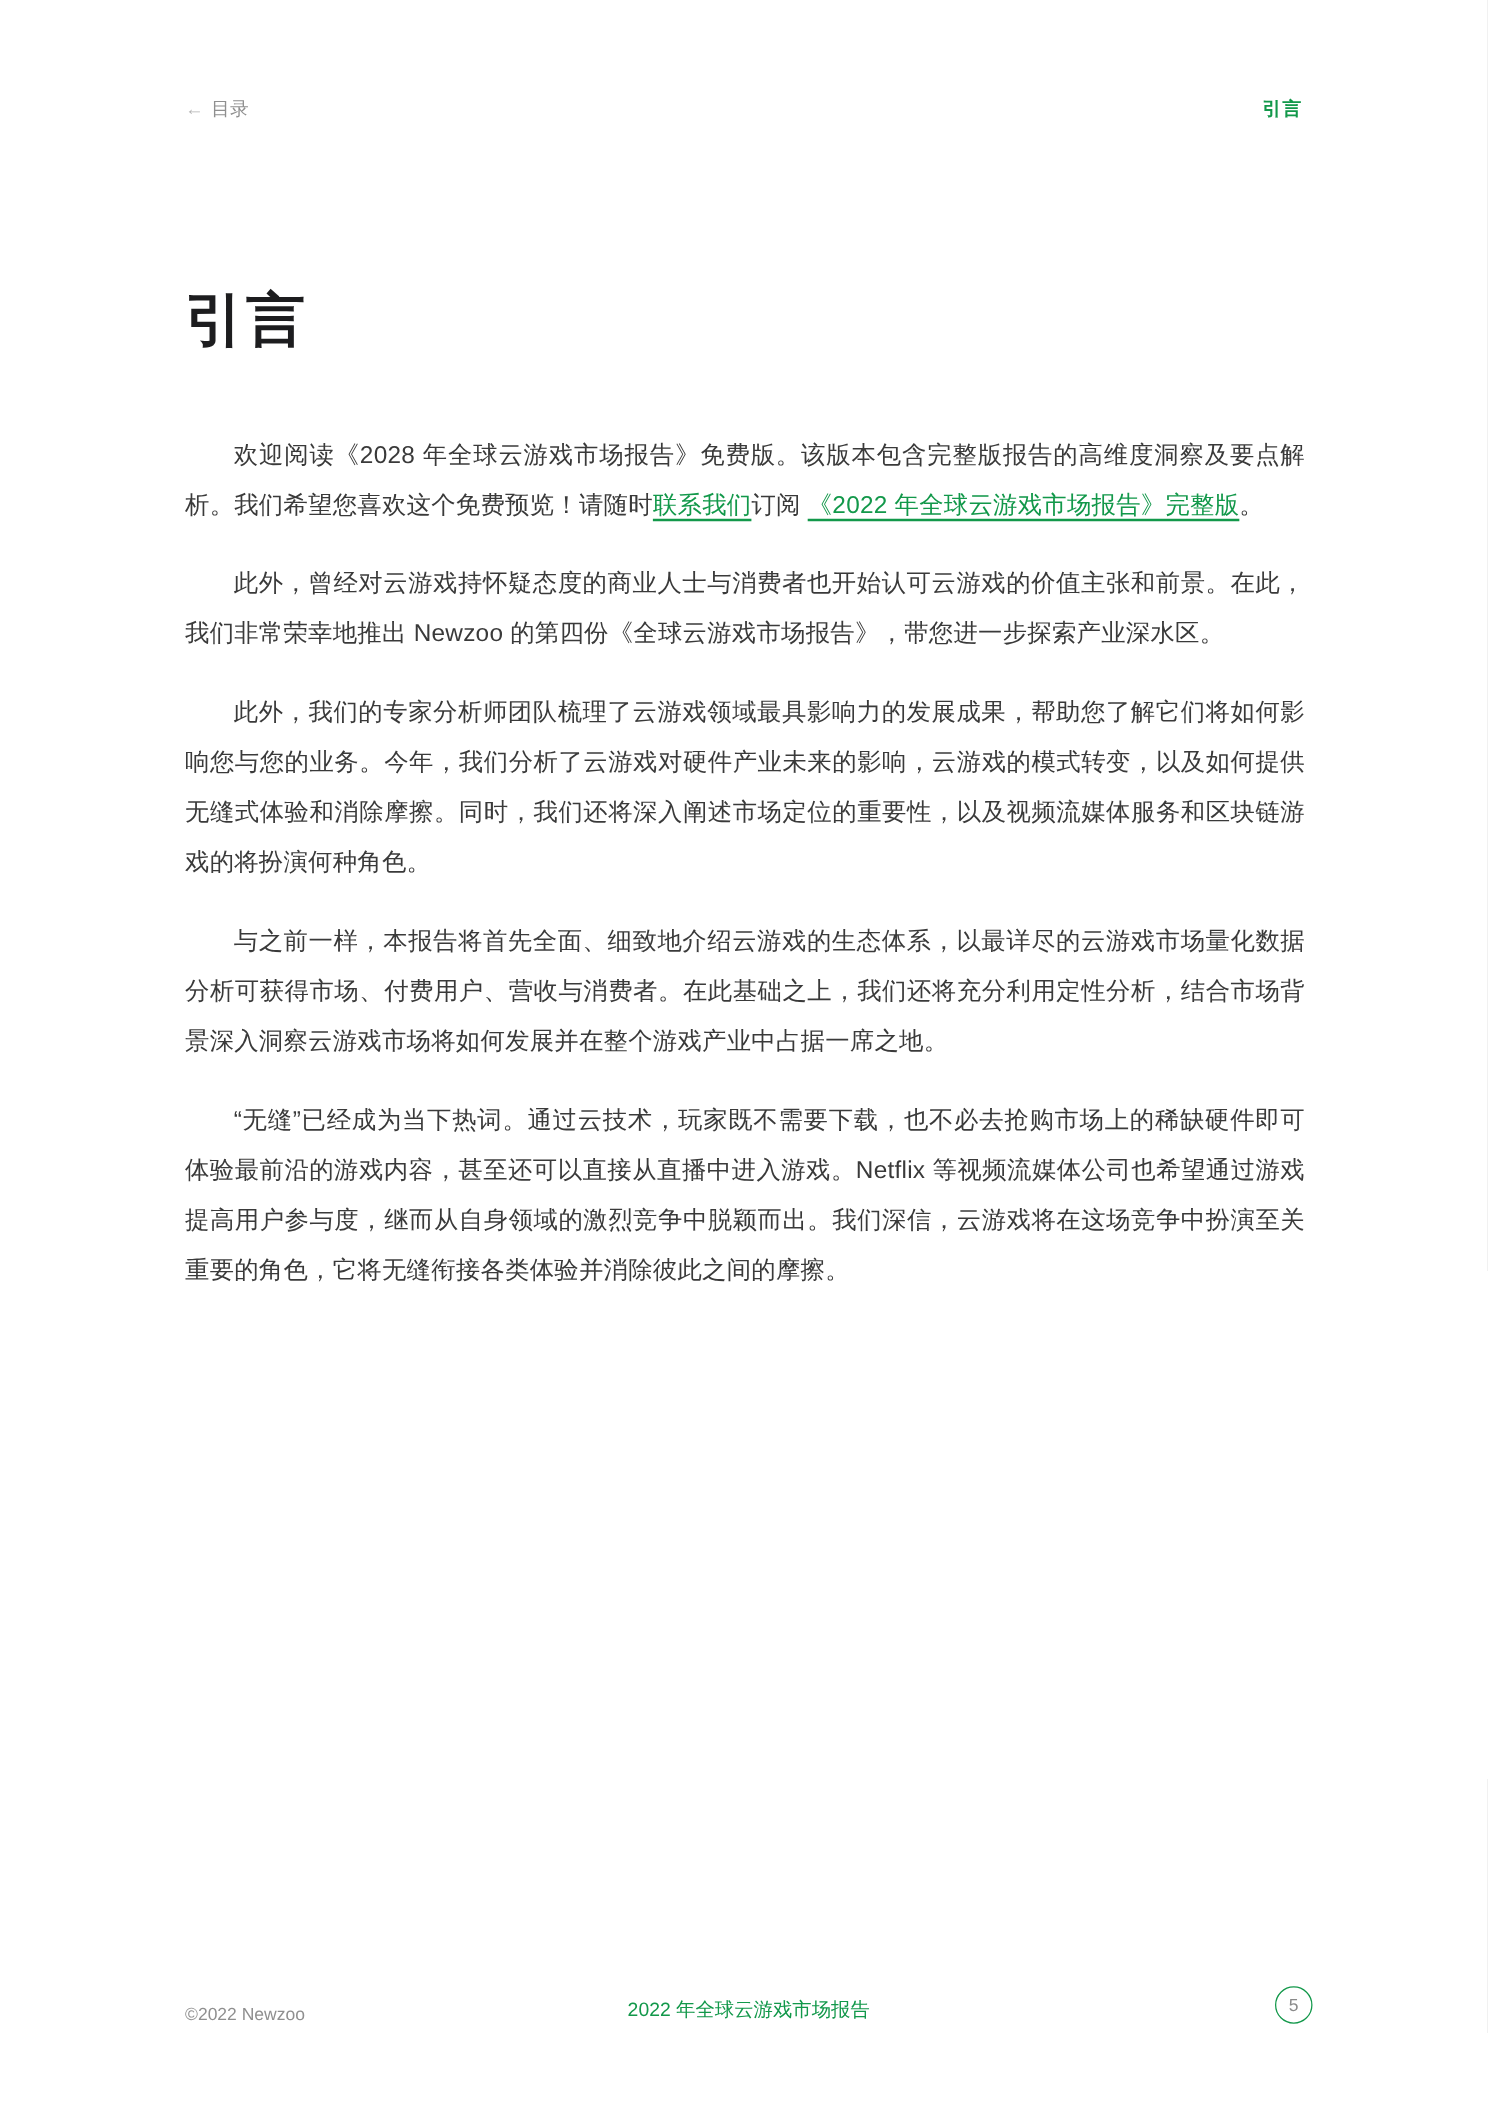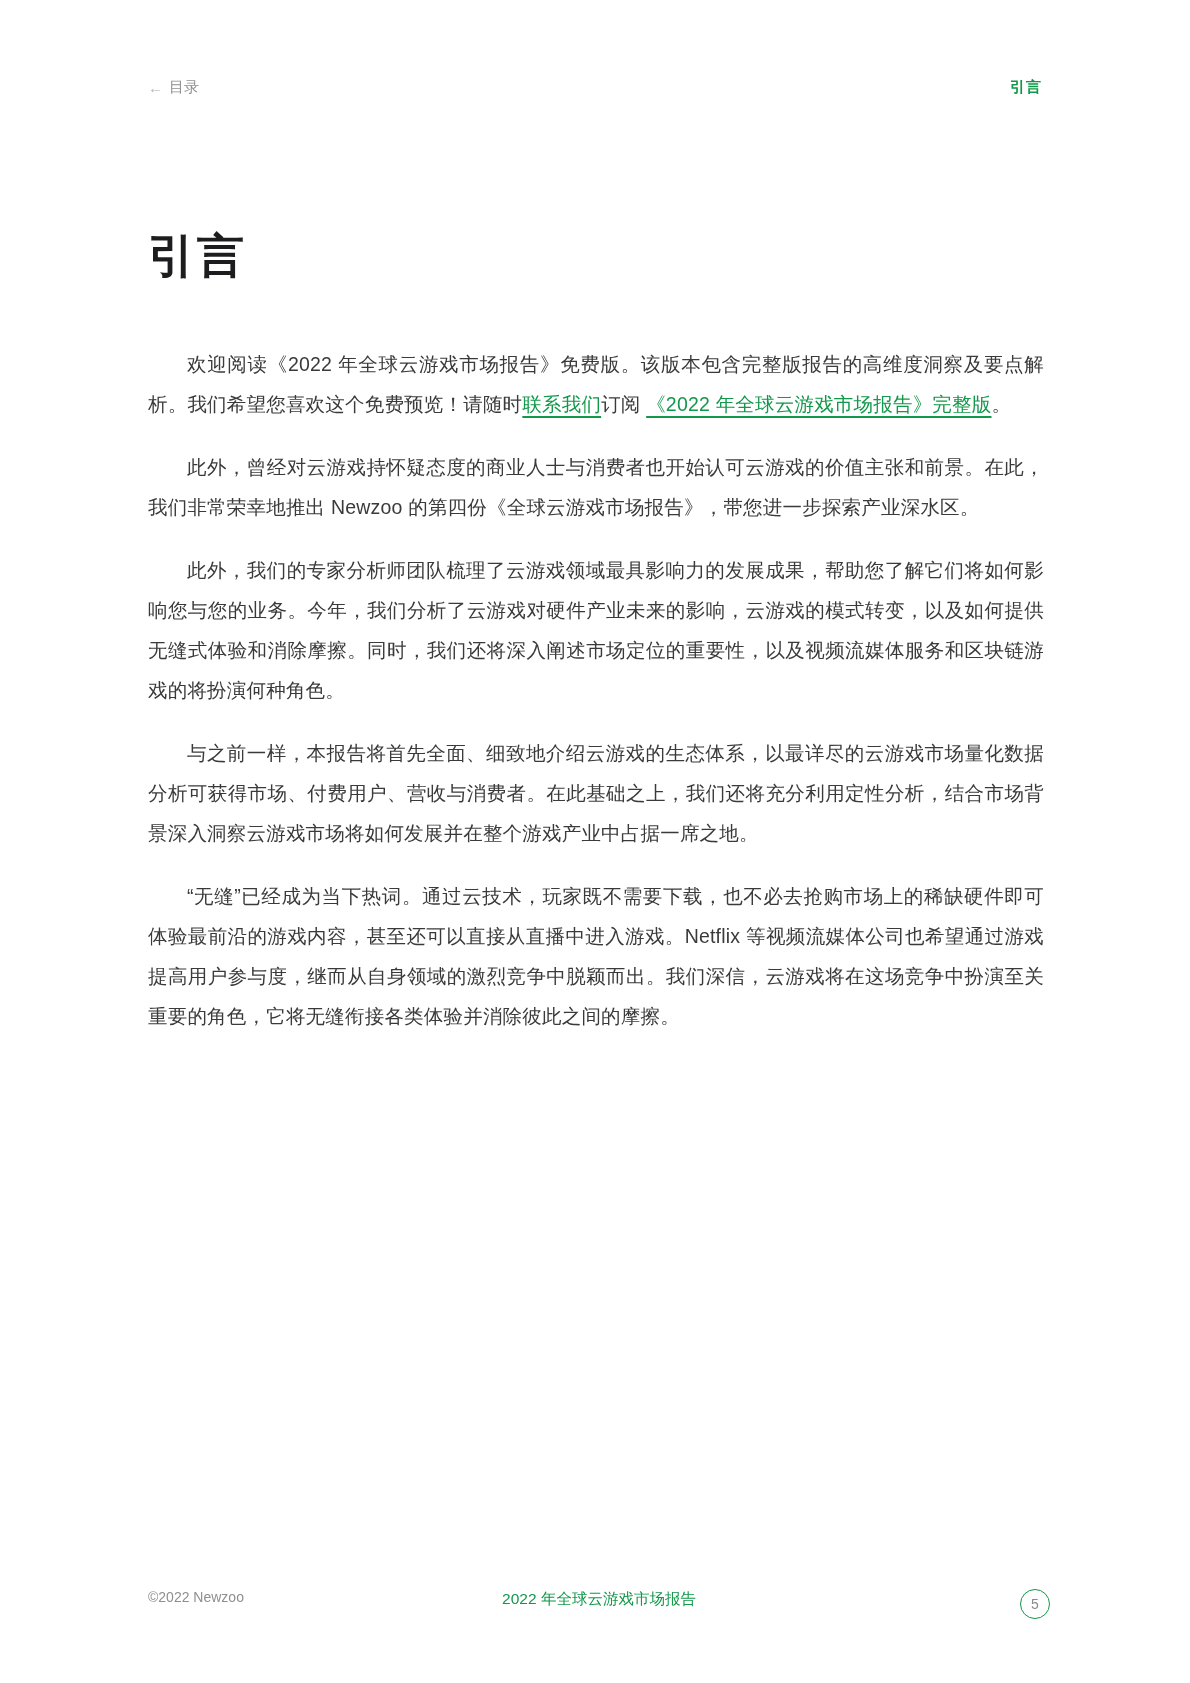--- a/index.html
+++ b/index.html
@@ -60,21 +60,21 @@
     color:var(--accent);
     text-underline-offset:5px;
     text-decoration-thickness:1.5px;
     cursor:pointer;
   }
   
   .footer{
     position:absolute;
     left:148px; right:140px;
     bottom:64px;
-    display:flex; align-items:flex-start; justify-content:space-between;
+    display:flex; align-items:flex-end; justify-content:space-between;
   }
   .copyright{
     font-size:14px; color:var(--muted);
     width:220px;
   }
   .doc-title{
     font-size:15.5px; font-weight:normal; color:var(--accent);
     flex:1; text-align:center;
   }
   .page-badge{
@@ -96,21 +96,21 @@
     <a class="back-link" href="#">
       <span class="arrow">←</span>
       <span>目录</span>
     </a>
     <span class="section-label">引言</span>
   </div>
 
   <div class="content">
     <h1 class="page-title">引言</h1>
     <div>
-        <p class="para"><span>欢迎阅读《2022 年全球云游戏市场报告》免费版。该版本包含完整版报告的高维度洞察及要点解析。我们希望您喜欢这个免费预览！请随时</span><a href="#" class="green-link">联系我们</a><span>订阅 </span><a href="#" class="green-link">《2022 年全球云游戏市场报告》完整版</a><span>。</span></p>
+        <p class="para"><span>欢迎阅读《2028 年全球云游戏市场报告》免费版。该版本包含完整版报告的高维度洞察及要点解析。我们希望您喜欢这个免费预览！请随时</span><a href="#" class="green-link">联系我们</a><span>订阅 </span><a href="#" class="green-link">《2022 年全球云游戏市场报告》完整版</a><span>。</span></p>
         <p class="para"><span>此外，曾经对云游戏持怀疑态度的商业人士与消费者也开始认可云游戏的价值主张和前景。在此，我们非常荣幸地推出 Newzoo 的第四份《全球云游戏市场报告》，带您进一步探索产业深水区。</span></p>
         <p class="para"><span>此外，我们的专家分析师团队梳理了云游戏领域最具影响力的发展成果，帮助您了解它们将如何影响您与您的业务。今年，我们分析了云游戏对硬件产业未来的影响，云游戏的模式转变，以及如何提供无缝式体验和消除摩擦。同时，我们还将深入阐述市场定位的重要性，以及视频流媒体服务和区块链游戏的将扮演何种角色。</span></p>
         <p class="para"><span>与之前一样，本报告将首先全面、细致地介绍云游戏的生态体系，以最详尽的云游戏市场量化数据分析可获得市场、付费用户、营收与消费者。在此基础之上，我们还将充分利用定性分析，结合市场背景深入洞察云游戏市场将如何发展并在整个游戏产业中占据一席之地。</span></p>
         <p class="para"><span>“无缝”已经成为当下热词。通过云技术，玩家既不需要下载，也不必去抢购市场上的稀缺硬件即可体验最前沿的游戏内容，甚至还可以直接从直播中进入游戏。Netflix 等视频流媒体公司也希望通过游戏提高用户参与度，继而从自身领域的激烈竞争中脱颖而出。我们深信，云游戏将在这场竞争中扮演至关重要的角色，它将无缝衔接各类体验并消除彼此之间的摩擦。</span></p>
       </div>
   </div>
 
   <div class="footer">
     <span class="copyright">©2022 Newzoo</span>
     <span class="doc-title">2022 年全球云游戏市场报告</span>

